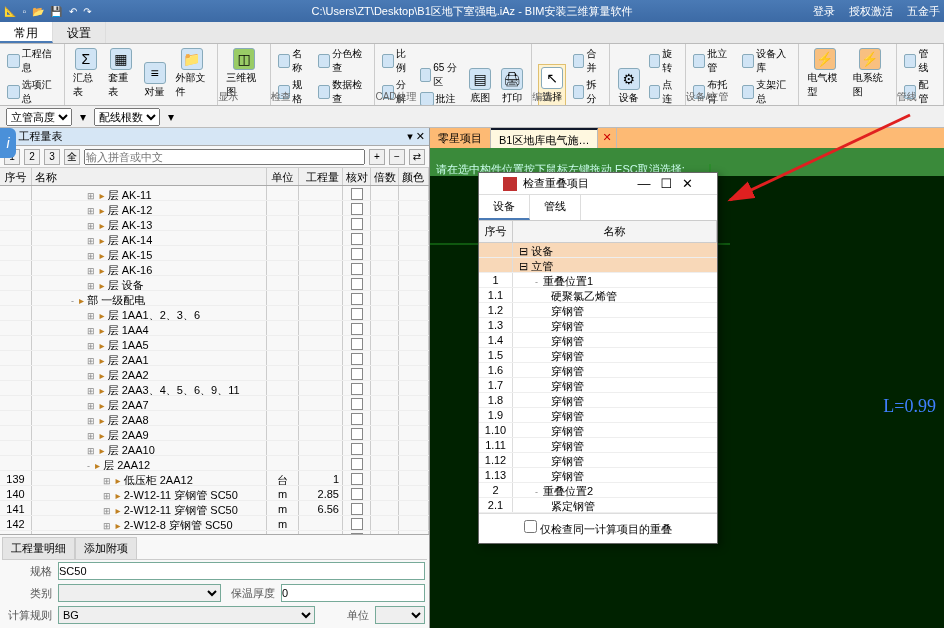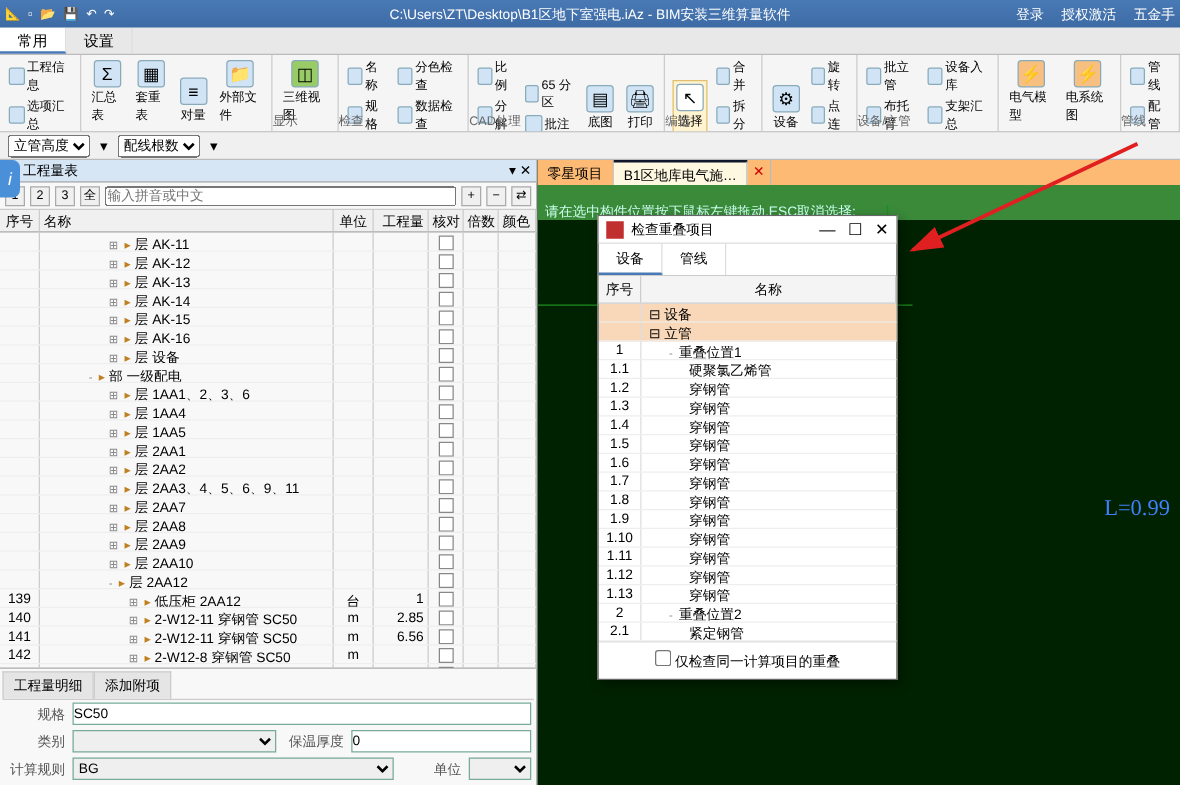--- a/index.html
+++ b/index.html
@@ -56,21 +56,21 @@
 .right-tabs .close-x{color:#c00;padding:3px 4px}
 .hint-line{height:16px;background:#3a8a3a;color:#cfe;font-size:11px;padding:14px 6px}
 .cad-area{position:absolute;top:36px;left:0;right:0;bottom:0}
 .cad-lines{position:absolute;inset:0}
 .cad-lines line{stroke:#1e8e1e;stroke-width:1}
 .cad-lines .red{stroke:#d04040}
 .cad-lines .blue{stroke:#4080ff;stroke-width:2}
 .cad-lines .cyan{stroke:#5fbfbf}
 .cad-text{position:absolute;color:#5fbfbf;font-size:18px;font-family:SimSun}
 .dialog{position:absolute;left:478px;top:172px;width:240px;background:#fff;border:1px solid #666;box-shadow:3px 3px 8px rgba(0,0,0,.4);font-size:11px}
-.dialog .dlg-title{height:22px;display:flex;align-items:center;padding:0 6px;background:#fff;border-bottom:1px solid #ddd}
+.dialog .dlg-title{height:22px;display:flex;align-items:center;padding:0 24px;background:#fff;border-bottom:1px solid #ddd}
 .dialog .dlg-title .dlg-ic{width:14px;height:14px;background:#c03030;margin-right:6px}
 .dialog .dlg-title .wins{margin-left:auto;display:flex;gap:10px;font-size:13px;cursor:pointer}
 .dialog .dlg-tabs{display:flex;border-bottom:1px solid #ccc}
 .dialog .dlg-tabs div{padding:4px 14px;cursor:pointer;border-right:1px solid #ddd}
 .dialog .dlg-tabs .active{border-bottom:2px solid #4a7ab5}
 .dialog .dlg-head{display:flex;background:#f4f4f4;border-bottom:1px solid #ccc}
 .dialog .dlg-head div{padding:3px;border-right:1px solid #ccc}
 .dialog .dlg-body{max-height:270px;overflow-y:auto}
 .dialog .dlg-row{display:flex;border-bottom:1px solid #eee;height:15px}
 .dialog .dlg-row .c1{width:34px;text-align:center;border-right:1px solid #ddd;padding:1px}

